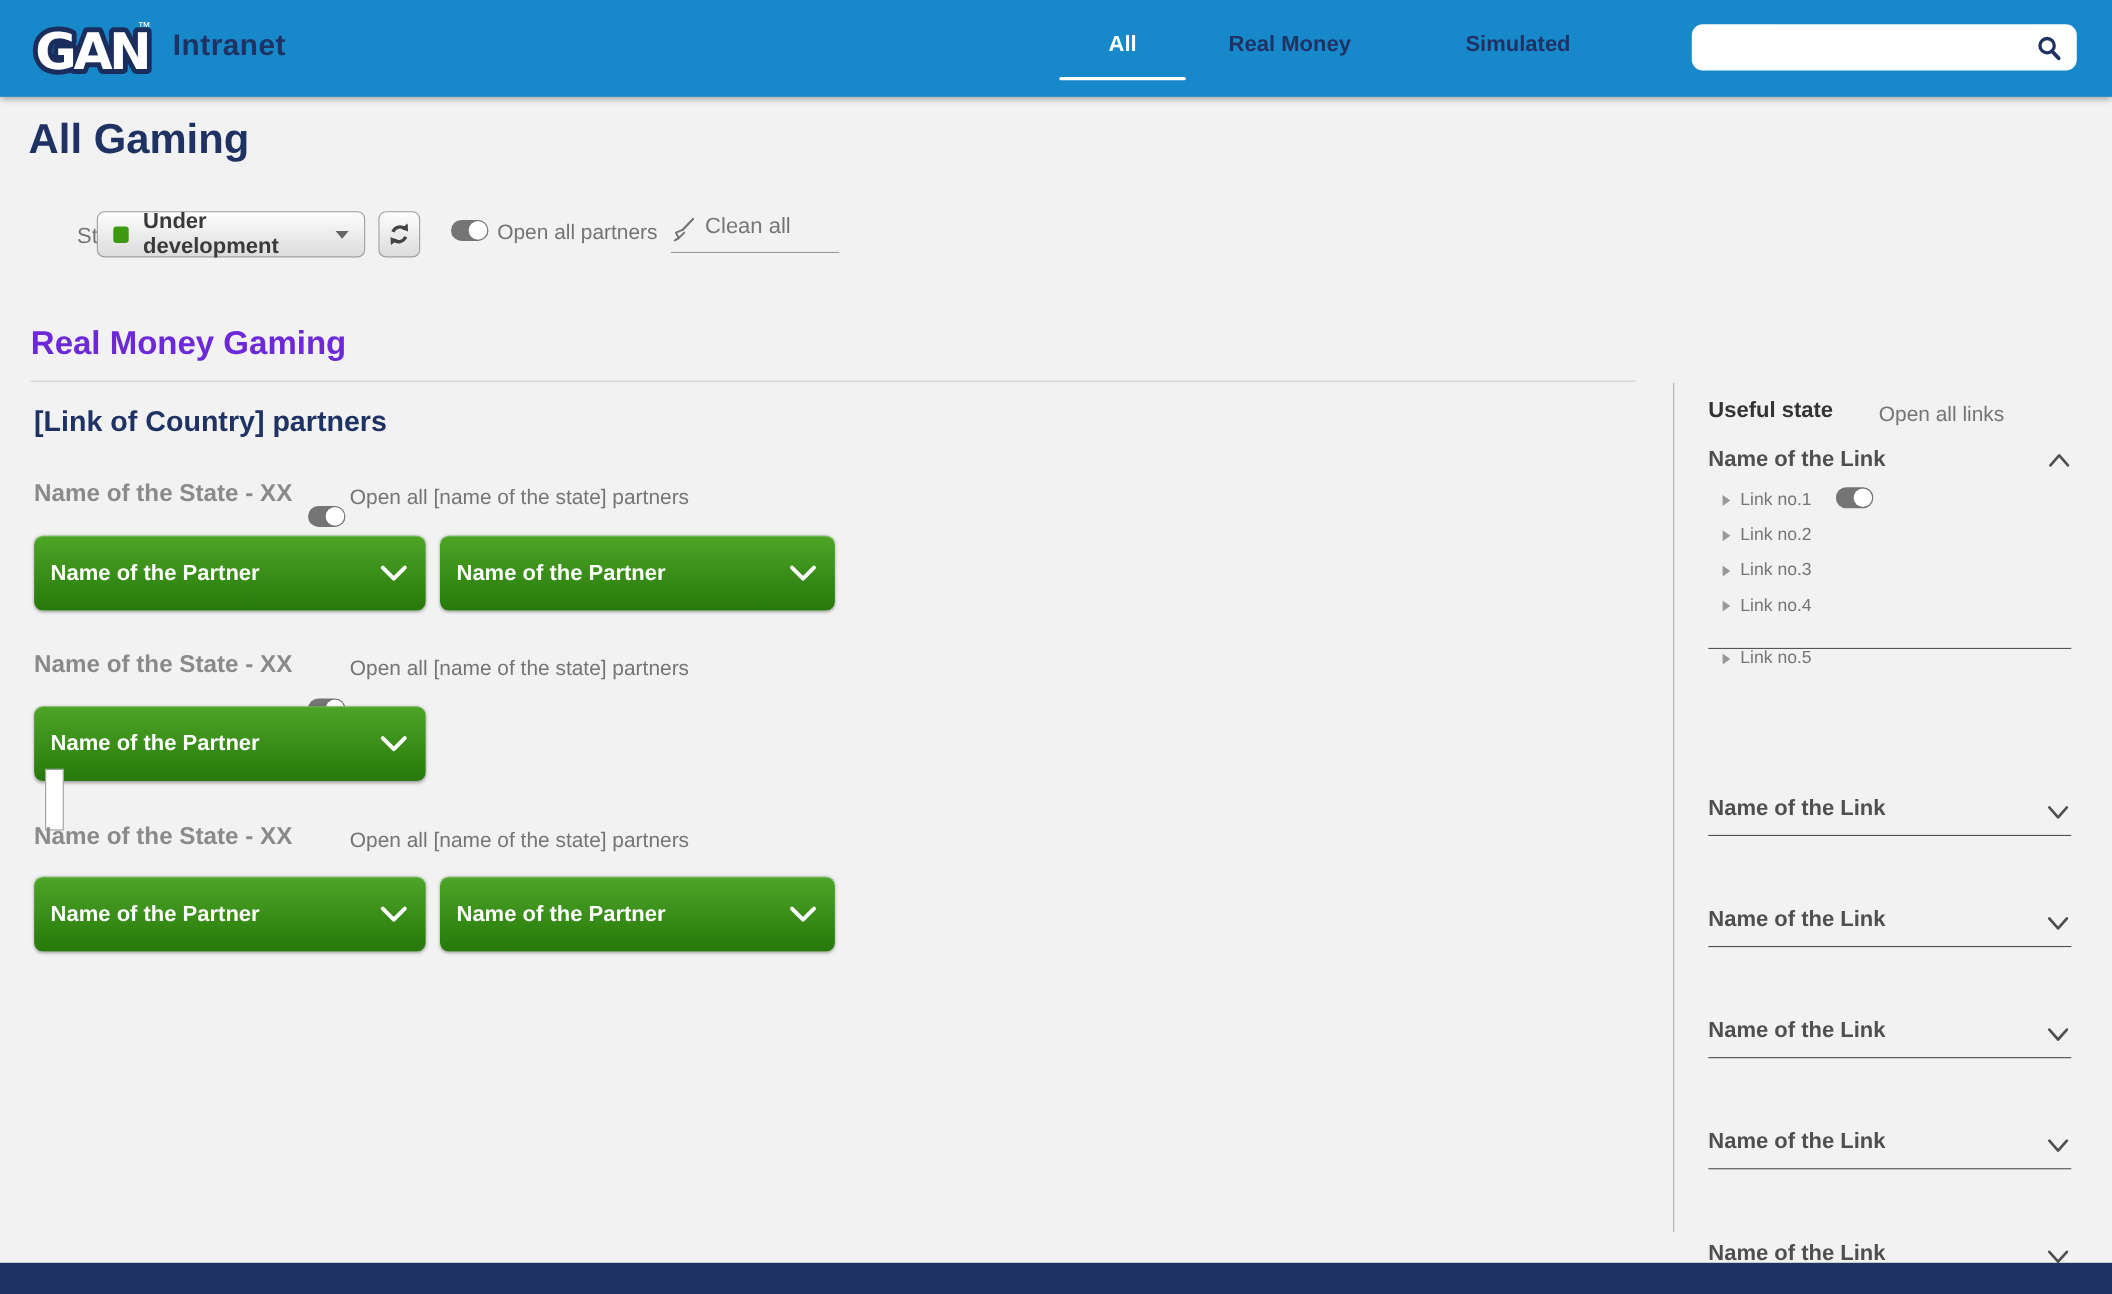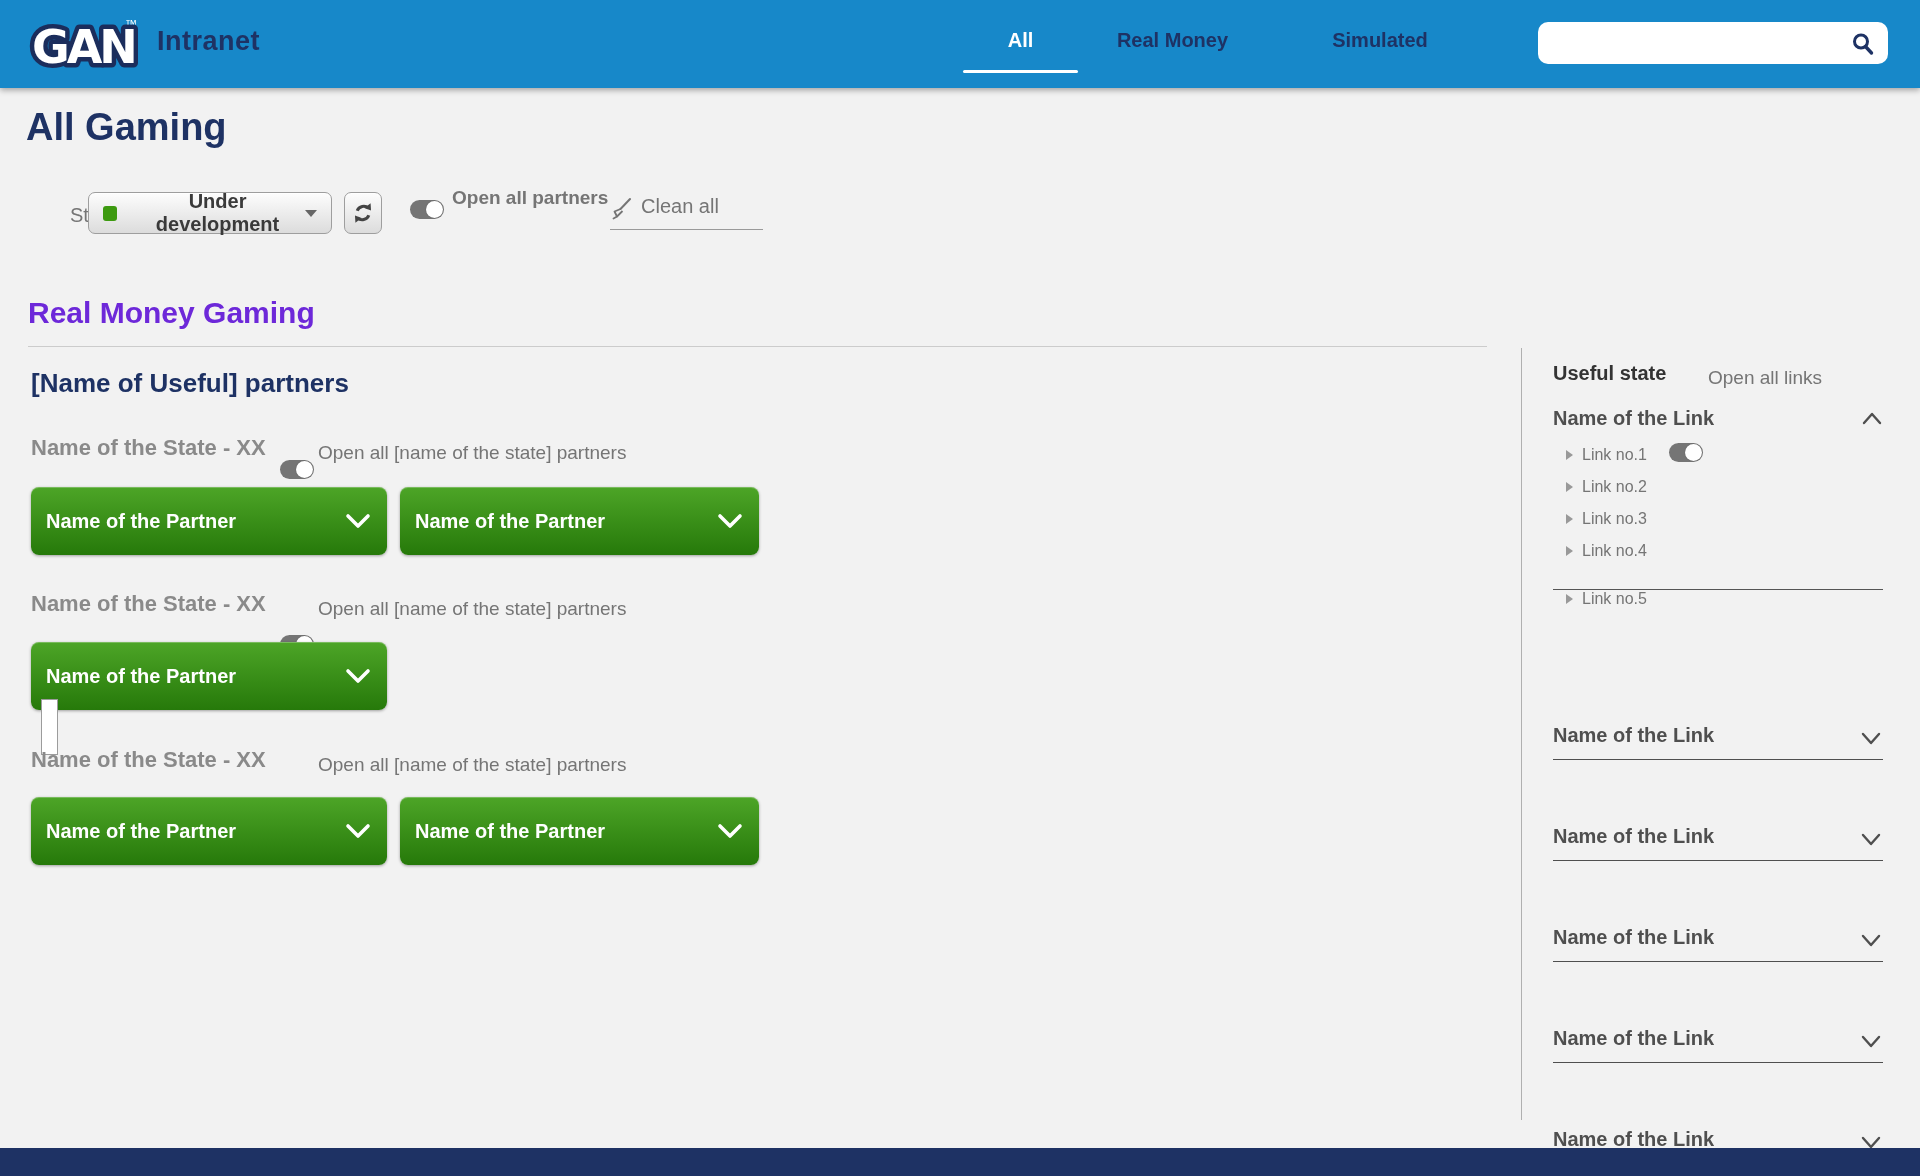--- a/index.html
+++ b/index.html
@@ -144,53 +144,53 @@
       <circle cx="11" cy="10.5" r="6.5" fill="none" stroke="#1e3264" stroke-width="3"></circle>
       <line x1="15.5" y1="15.5" x2="21.5" y2="22" stroke="#1e3264" stroke-width="3.4" stroke-linecap="round"></line>
     </svg>
   </div>
 </div>
 
 <div class="abs h1" style="left:26px; top:106px;">All Gaming</div>
 
 <div class="abs gray" style="left:26px; top:204px; font-size:20px;margin-left:44px;">Status</div>
 
-<div class="abs select-btn" style="left:88px; top:192px;text-align:center;">
+<div class="abs select-btn" style="left:88px; top:192px;">
   <div class="status-swatch"></div>
   <div class="val">Under development</div>
   <div class="caret-down"></div>
 </div>
 
 <div class="abs icon-btn" style="left:344px; top:192px;">
   <svg width="24" height="24" viewBox="0 0 24 24">
     <path d="M6.2 9.8 A7 7 0 0 1 17.6 7.2" fill="none" stroke="#444444" stroke-width="3"></path>
     <polygon points="19.6,2.2 20.0,9.4 13.4,7.0" fill="#444444"></polygon>
     <path d="M17.8 14.2 A7 7 0 0 1 6.4 16.8" fill="none" stroke="#444444" stroke-width="3"></path>
     <polygon points="4.4,21.8 4.0,14.6 10.6,17.0" fill="#444444"></polygon>
   </svg>
 </div>
 
 <div class="abs toggle" style="left:410px; top:200px;">
   <div class="knob"></div>
 </div>
-<div class="abs open-label" style="left:452px; top:187px;font-weight:bold;">Open all partners</div>
+<div class="abs open-label" style="left:452px; top:201px;">Open all partners</div>
 
 <div class="abs clean-all" style="left:610px; top:195px;">
   <svg width="23" height="27" viewBox="0 0 23 27">
     <path d="M20 4 L10.5 14" stroke="#757575" stroke-width="2" fill="none" stroke-linecap="round"></path>
     <path d="M10.5 14 L4.5 16.5 L7 21.5 L12.5 16" fill="none" stroke="#757575" stroke-width="1.8" stroke-linejoin="round"></path>
     <path d="M3.5 23.5 L7 21.5" stroke="#757575" stroke-width="1.8" stroke-linecap="round"></path>
   </svg>
   <span>Clean all</span>
 </div>
 
 <div class="abs h2" style="left:28px; top:296px;">Real Money Gaming</div>
 <div class="abs hr" style="left:28px; top:346px; width:1459px;"></div>
 
-<div class="abs h3" style="left:31px; top:368px;">[Name of Useful] partners</div>
+<div class="abs h3" style="left:31px; top:368px;">[Link of Country] partners</div>
 
 <div class="abs state-name" style="left:31px; top:435px;">Name of the State - XX</div>
 <div class="abs toggle" style="left:280px; top:441px;">
   <div class="knob"></div>
 </div>
 <div class="abs open-label" style="left:318px; top:442px;">Open all [name of the state] partners</div>
 
 <div class="abs partner-btn" style="left:31px; top:487px; width:356px;">
   <div class="lbl">Name of the Partner</div>
   <svg width="26" height="16" viewBox="0 0 26 16">

